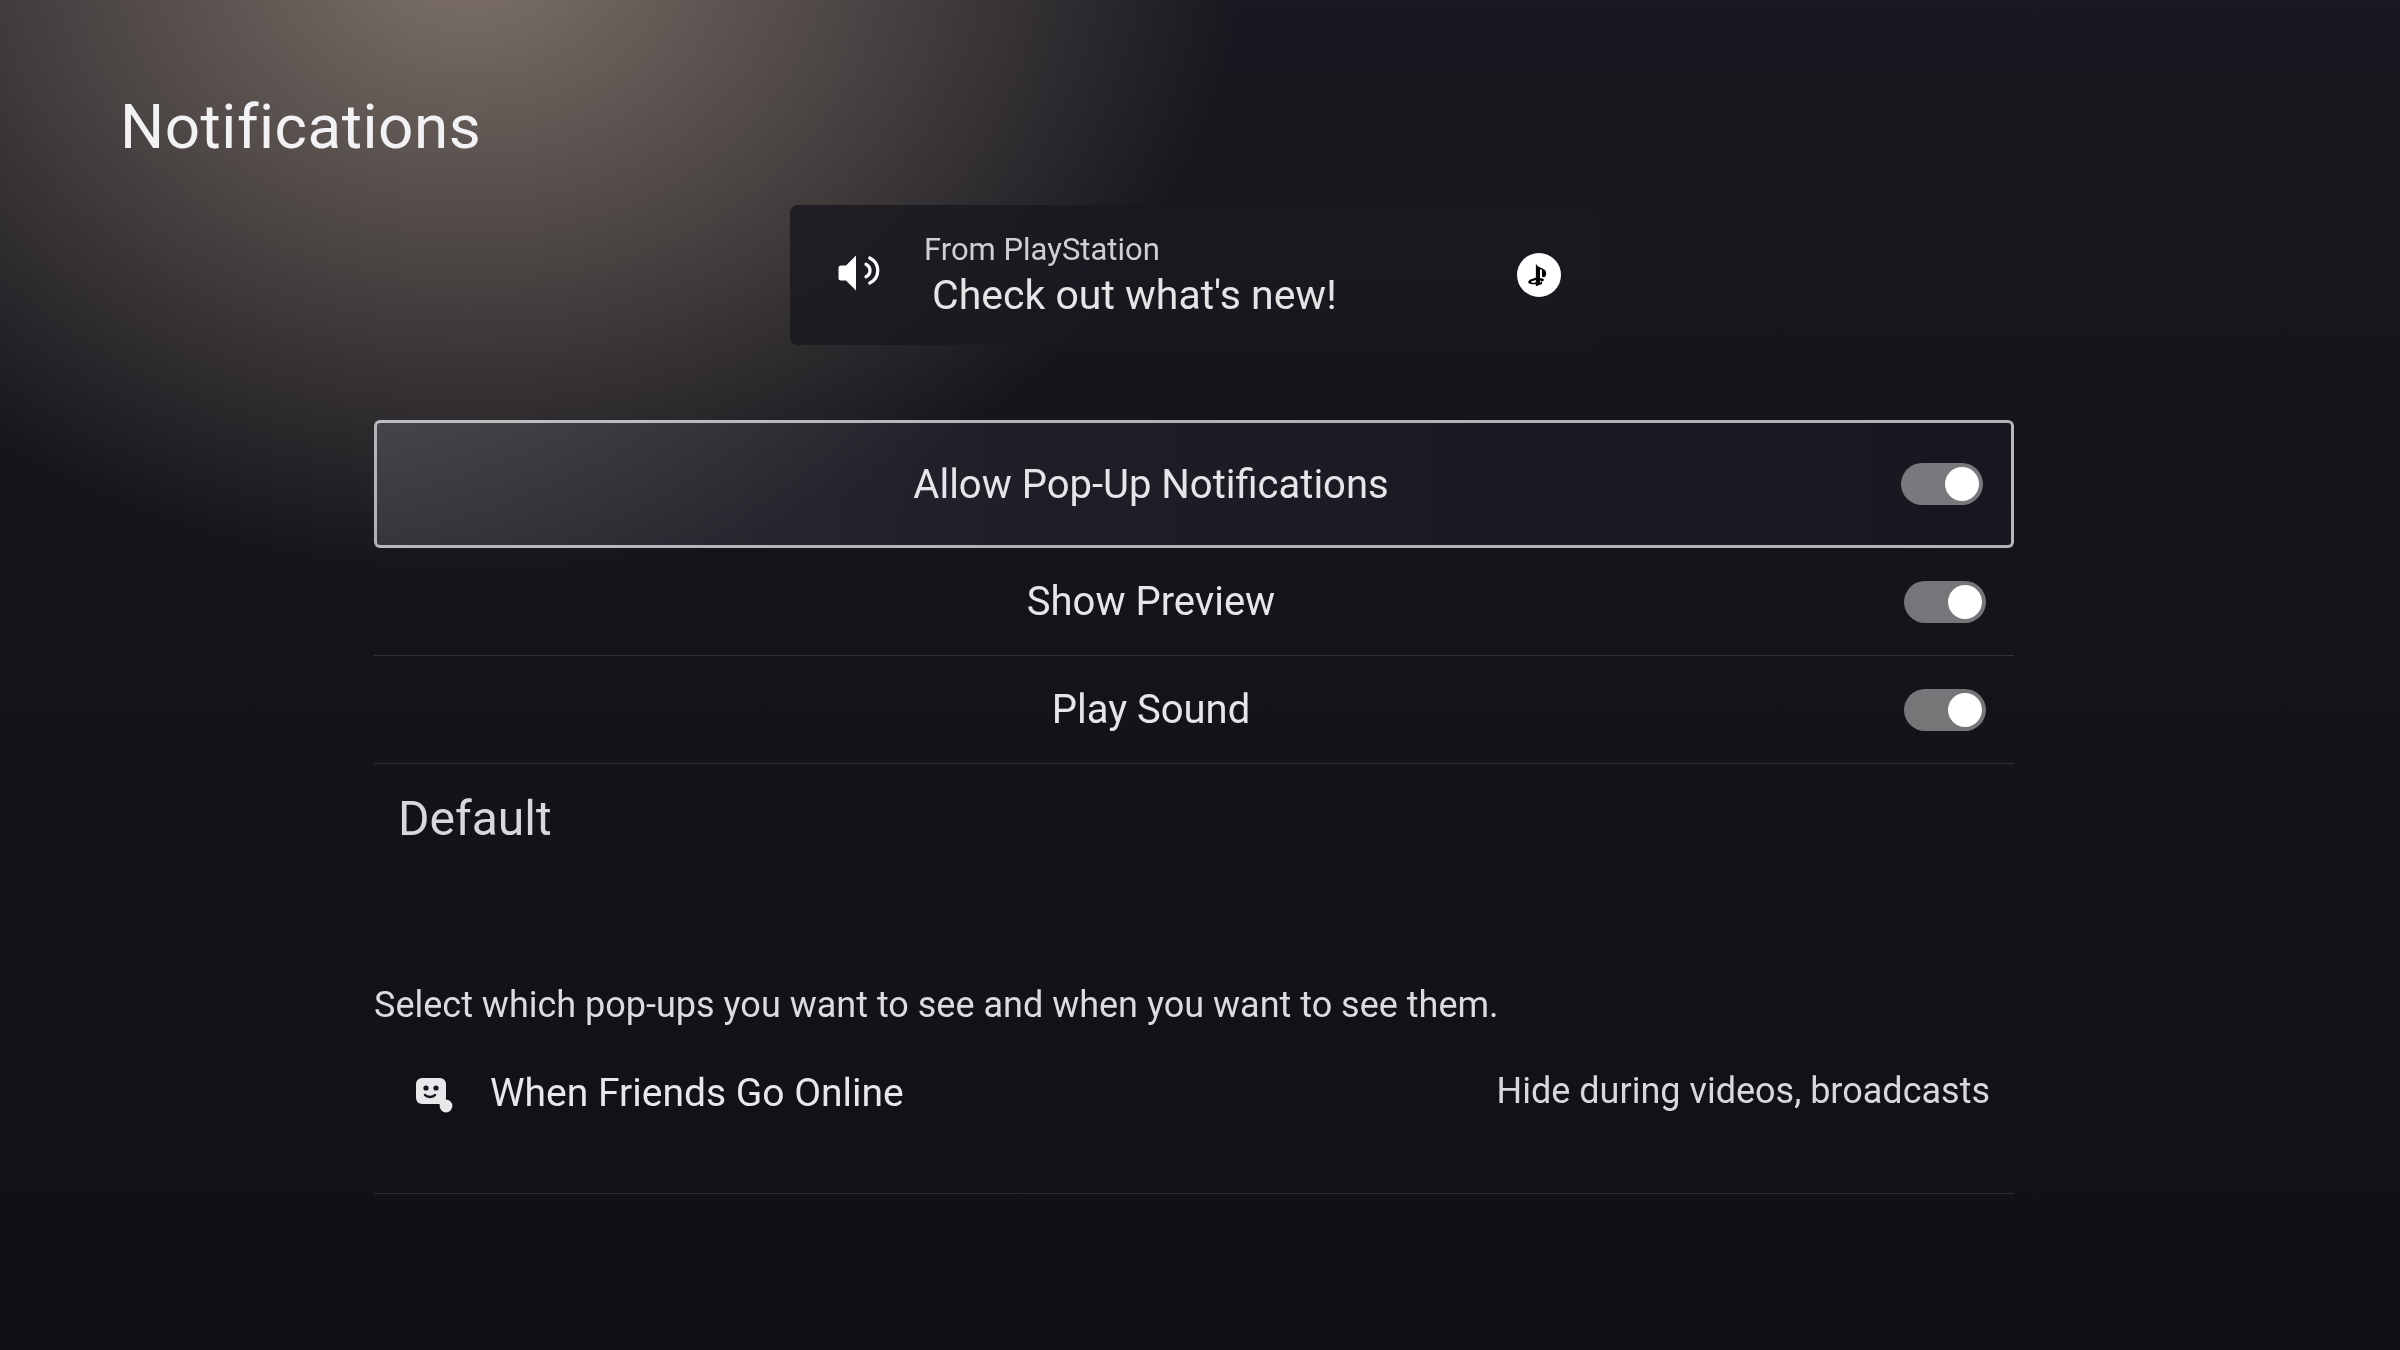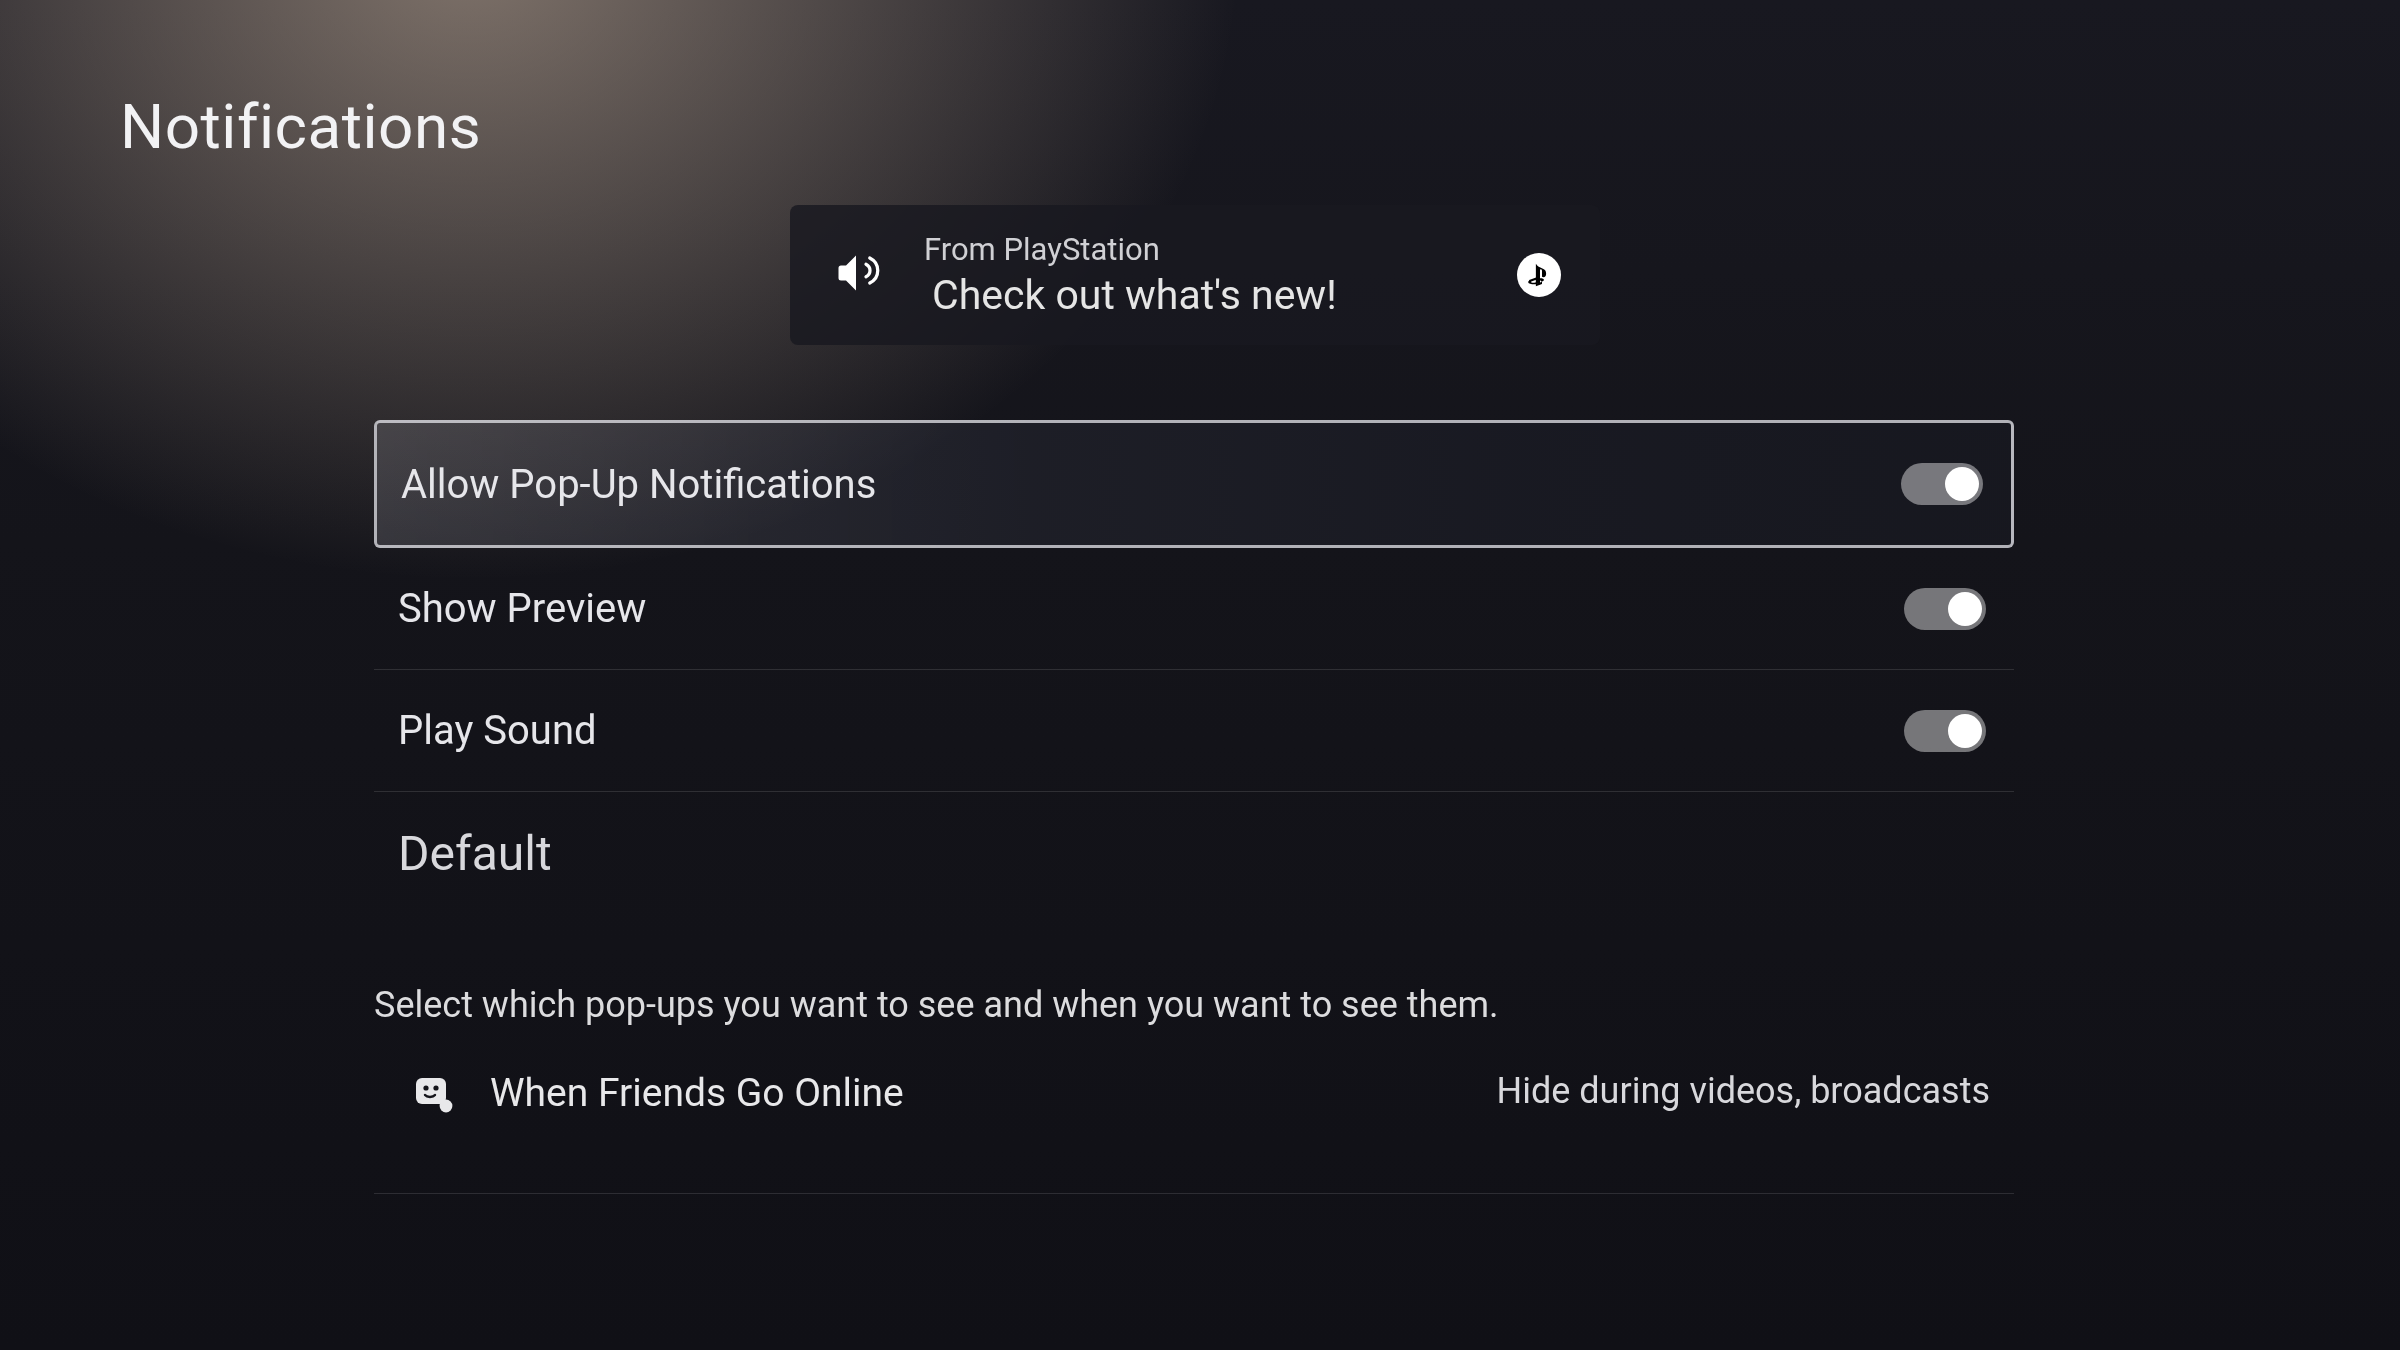--- a/index.html
+++ b/index.html
@@ -82,31 +82,32 @@
     }
     
     .list {
       position: absolute;
       top: 420px;
       left: 374px;
       width: 1640px;
     }
     
     .row {
-      height: 122px;
+      height: 108px;
       display: flex;
       align-items: center;
       padding: 0 24px;
       border-bottom: 1px solid rgba(255,255,255,0.12);
     }
     .row .label {
       font-size: 40px;
       color: #e6e6ea;
       font-weight: 400;
       flex: 1;
+      text-align: center;
     }
     .row .value {
       font-size: 48px;
       color: #d8d8dc;
       font-weight: 400;
       margin-right: 8px;
     }
     .row .toggle {
       width: 82px;
       height: 42px;

